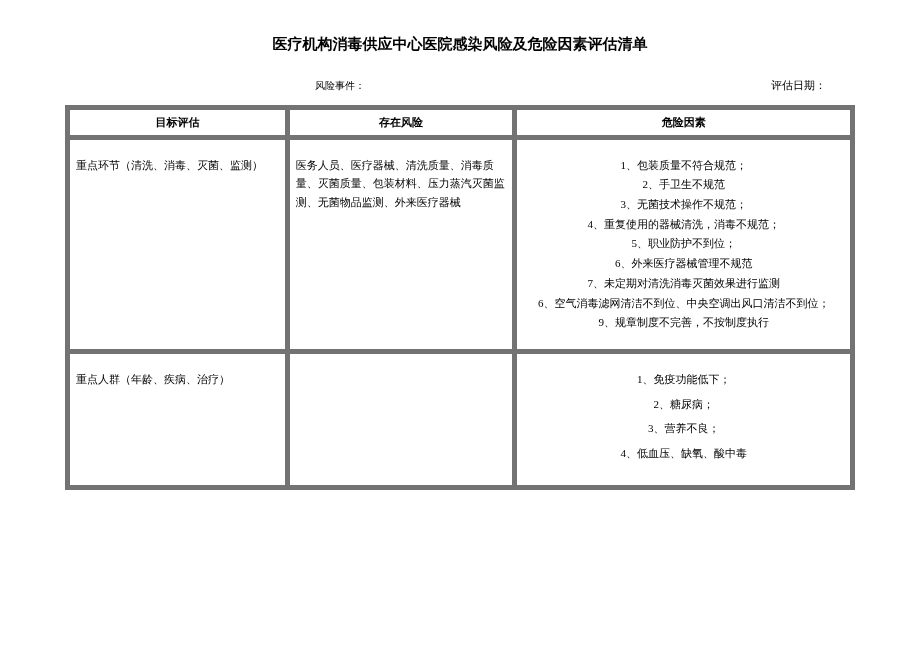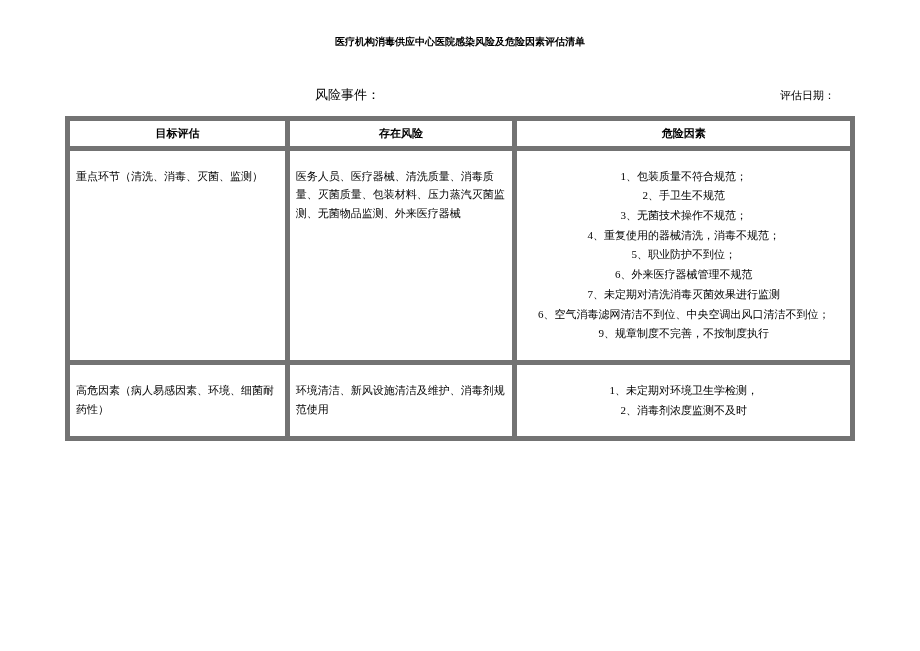--- a/index.html
+++ b/index.html
@@ -11,45 +11,45 @@
       background: #fff;
       font-family: "SimSun", "宋体", serif;
       font-size: 11px;
       color: #000;
       width: 920px;
       height: 651px;
       padding: 35px 65px 20px 65px;
     }
     .title {
       text-align: center;
-      font-size: 10px;
+      font-size: 15px;
       font-weight: bold;
-      margin-bottom: 37px;
+      margin-bottom: 24px;
       font-family: Liberation Sans, sans-serif;
     }
     .header-line {
       display: flex;
       margin-bottom: 12px;
       align-items: baseline;
     }
     .header-dept {
       font-size: 15px;
       font-weight: bold;
       font-family: "SimHei", "黑体", sans-serif;
       flex: 0 0 auto;
     }
     .header-event {
-      font-size: 13px;
+      font-size: 10px;
       margin-left: 250px;
       flex: 0 0 auto;
     }
     .header-date {
       font-size: 11px;
       margin-left: auto;
-      margin-right: 20px;
+      margin-right: 29px;
     }
     table {
       width: 100%;
       border-collapse: collapse;
       table-layout: fixed;
     }
     th, td {
       border: 5px solid #737373;
       vertical-align: top;
       line-height: 1.7;
@@ -114,23 +114,25 @@
           <div>4、重复使用的器械清洗，消毒不规范；</div>
           <div>5、职业防护不到位；</div>
           <div>6、外来医疗器械管理不规范</div>
           <div>7、未定期对清洗消毒灭菌效果进行监测</div>
           <div>6、空气消毒滤网清洁不到位、中央空调出风口清洁不到位；</div>
           <div>9、规章制度不完善，不按制度执行</div>
         </div>
       </td>
     </tr>
     <tr>
-      <td>高危因素（病人易感因素、环境、细菌耐药性）</td>
-      <td>环境清洁、新风设施清洁及维护、消毒剂规范使用</td>
+      <td>重点人群（年龄、疾病、治疗）</td>
+      <td></td>
       <td>
-        <div class="risk-list">
-          <div>1、未定期对环境卫生学检测，</div>
-          <div>2、消毒剂浓度监测不及时</div>
+        <div class="risk-list risk-list-spaced">
+          <div>1、免疫功能低下；</div>
+          <div>2、糖尿病；</div>
+          <div>3、营养不良；</div>
+          <div>4、低血压、缺氧、酸中毒</div>
         </div>
       </td>
     </tr>
   </tbody>
 </table>
 
 </body></html>

